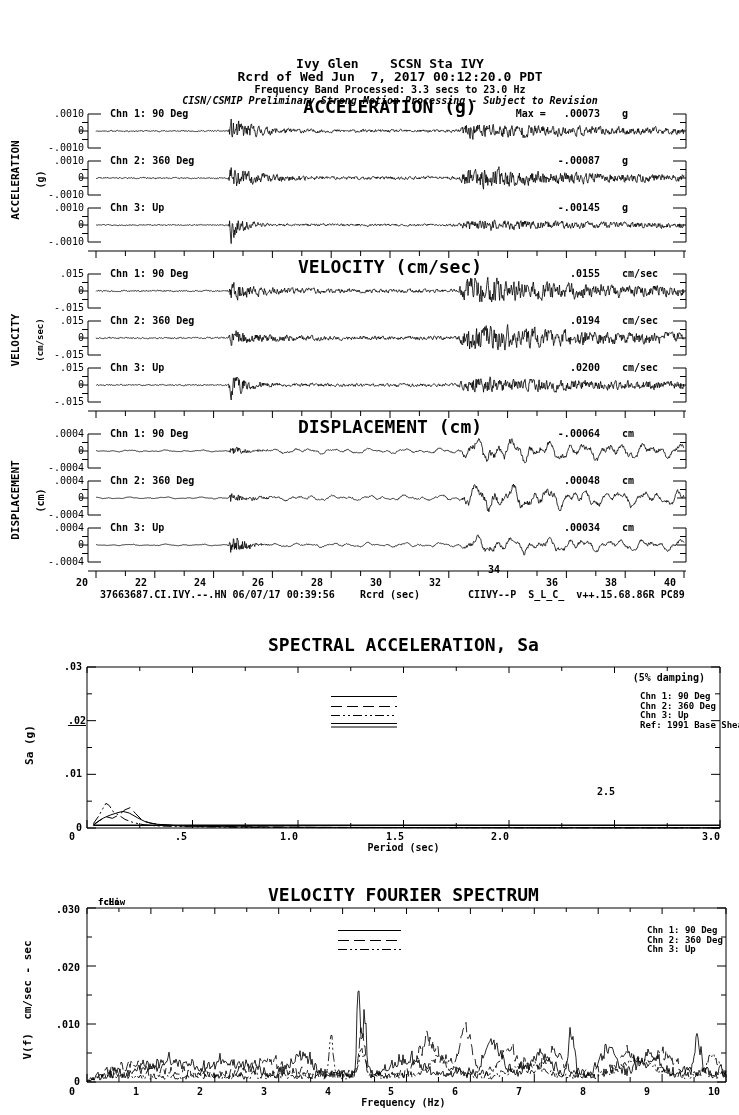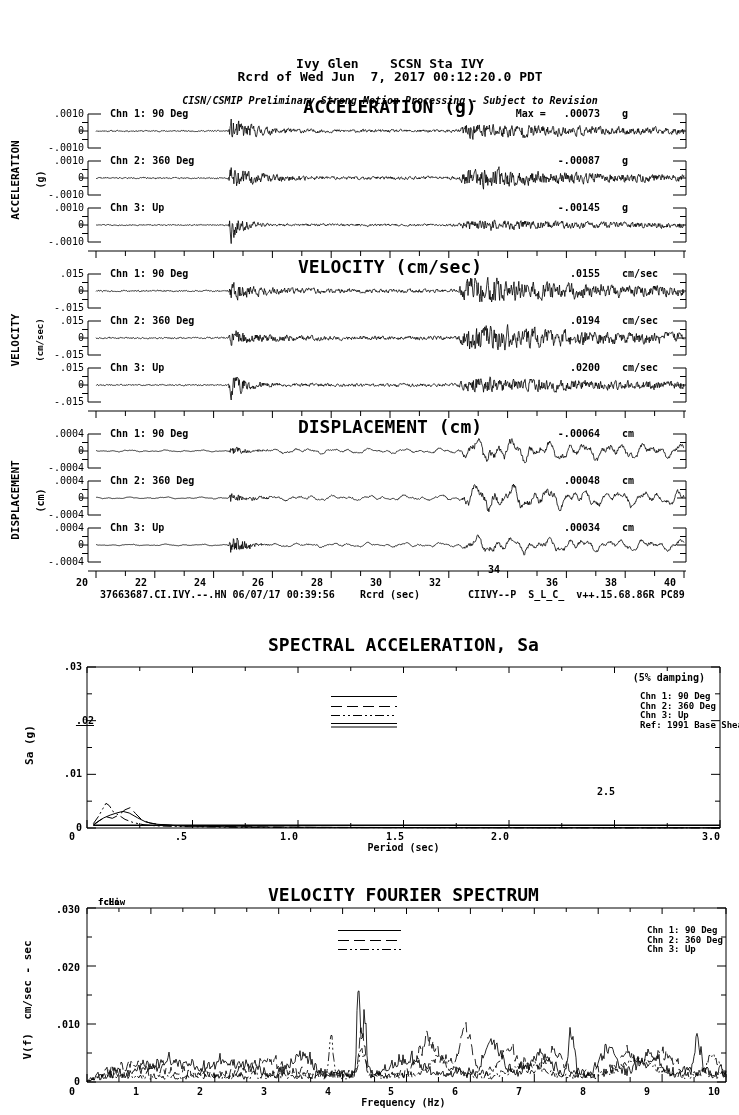--- a/index.html
+++ b/index.html
@@ -29,20 +29,21 @@
   .lrow svg{flex:0 0 68px;height:9px;overflow:visible;}
   .lrow span{margin-left:10px;font-size:9px;line-height:9px;font-weight:700;white-space:pre;}
 </style>
 </head>
 <body>
 
 <div id="page">
 
   <div class="t s13 ctr" style="left:40px;top:57px;width:700px;">Ivy Glen    SCSN Sta IVY</div>
   <div class="t s13 ctr" style="left:40px;top:70px;width:700px;">Rcrd of Wed Jun  7, 2017 00:12:20.0 PDT</div>
+  <div class="t s10 ctr" style="left:40px;top:84px;width:700px;">Frequency Band Processed: 3.3 secs to 23.0 Hz</div>
   <div class="t s10 ctr" style="left:40px;top:95px;width:700px;font-style:italic;">CISN/CSMIP Preliminary Strong Motion Processing - Subject to Revision</div>
 
   <div class="t s12 ctr" style="left:96px;top:100px;width:588px;">ACCELERATION (g)</div>
   <div class="t s11 rot" style="left:-54px;top:174px;width:140px;">ACCELERATION</div>
   <div class="t s10 rot" style="left:20px;top:174px;width:40px;">(g)</div>
 
   <div class="strip" style="top:110px">
     <div class="tl tlt">.0010</div>
     <div class="tl tlm">0</div>
     <div class="tl tlb">-.0010</div>
@@ -424,21 +425,21 @@
       <svg>
           <line x1="1" y1="2.5" x2="67" y2="2.5" stroke="#000" stroke-width="1"></line>
           <line x1="1" y1="6" x2="67" y2="6" stroke="#000" stroke-width="1"></line>
         </svg>
       <span>Ref: 1991 Base Shear (S2,I1,Zone4,Rw1&amp;4)</span>
     </div>
   </div>
 
   <div class="t s11 rot" style="left:0px;top:739px;width:60px;">Sa (g)</div>
   <div class="t s10 rt" style="left:52px;top:661px;width:30px;">.03</div>
-  <div class="t s10 rt" style="left:64px;top:715px;width:30px;text-decoration:underline;">.02</div>
+  <div class="t s10 rt" style="left:56px;top:715px;width:30px;text-decoration:underline;">.02</div>
   <div class="t s10 rt" style="left:52px;top:768px;width:30px;">.01</div>
   <div class="t s10 rt" style="left:52px;top:822px;width:30px;">0</div>
 
   <span class="xt" style="left:69px;top:831px">0</span>
   <span class="xt" style="left:175px;top:831px">.5</span>
   <span class="xt" style="left:280px;top:831px">1.0</span>
   <span class="xt" style="left:386px;top:831px">1.5</span>
   <span class="xt" style="left:491px;top:831px">2.0</span>
   <span class="xt" style="left:597px;top:786px">2.5</span>
   <span class="xt" style="left:702px;top:831px">3.0</span>

